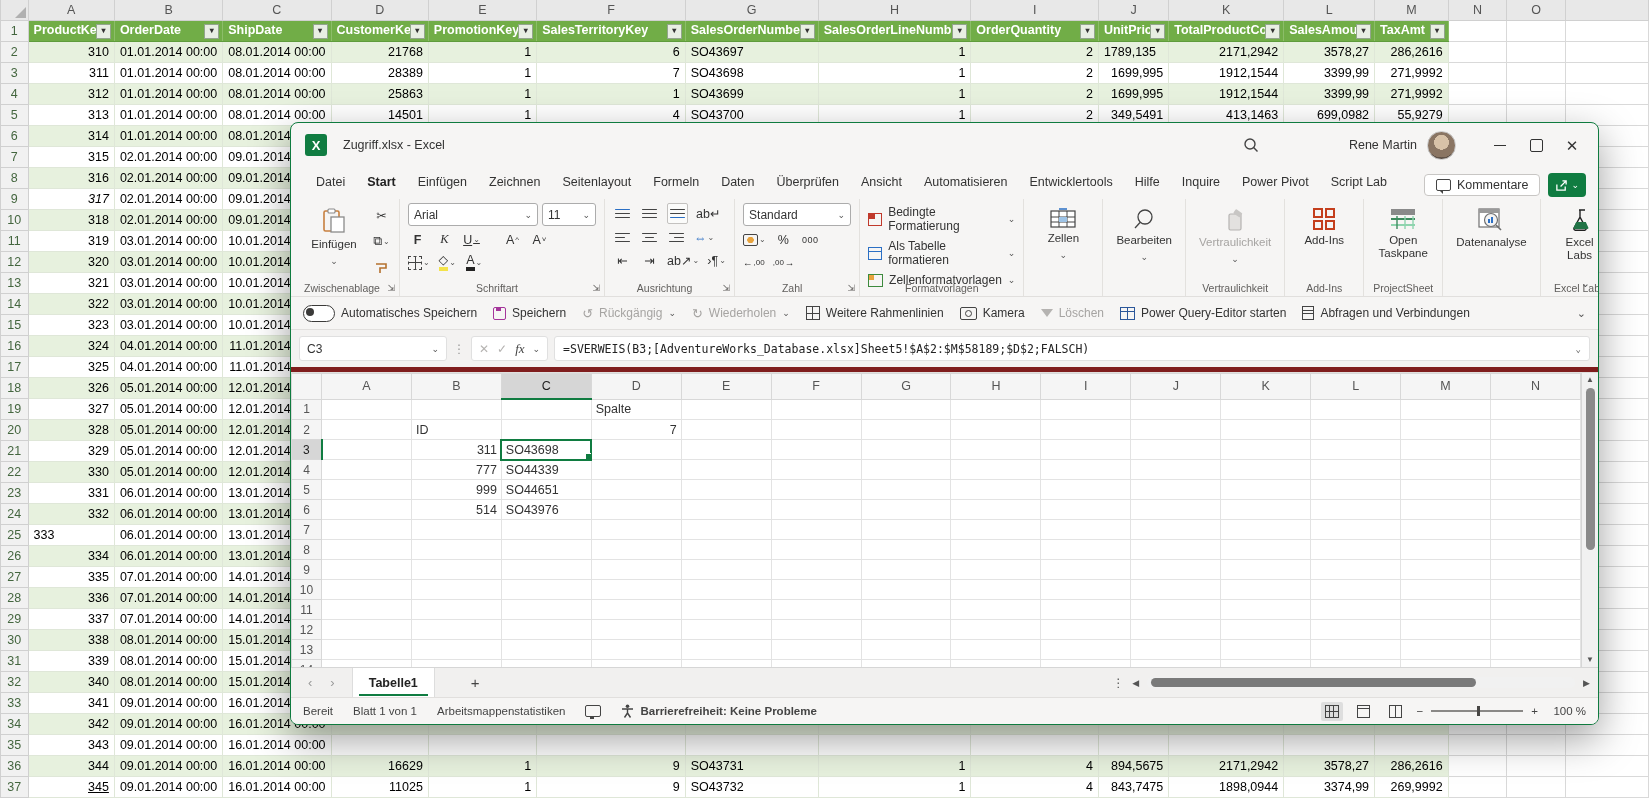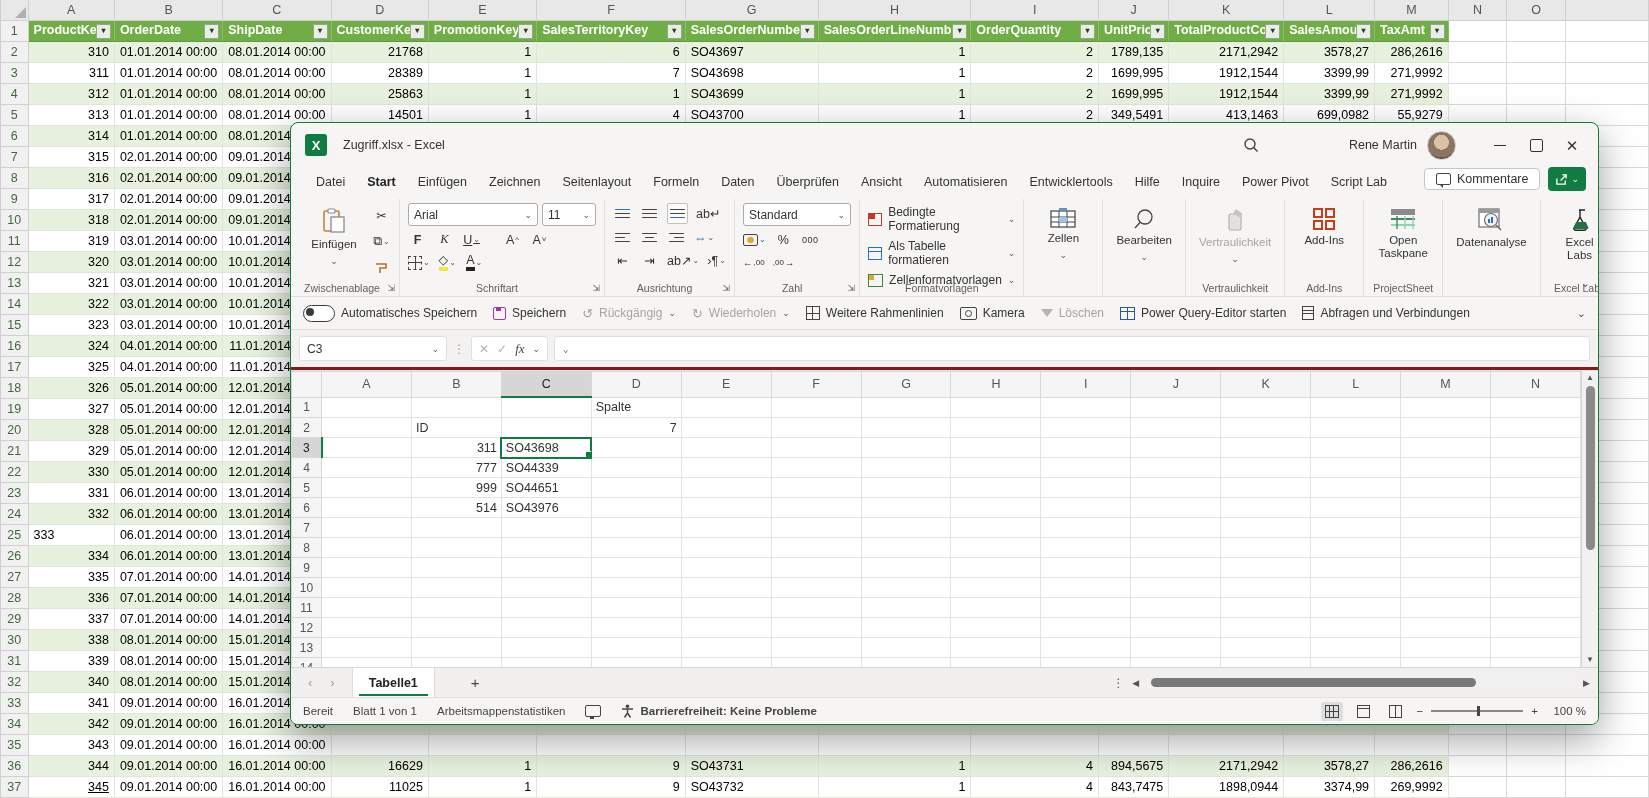--- a/index.html
+++ b/index.html
@@ -36,21 +36,21 @@
   .t-spacer{flex:1;}
   .search-wrap{margin-right:90px;}
   .user-name{font-size:12.5px;margin-right:10px;}
   .avatar{width:27px;height:27px;border-radius:50%;margin-right:26px;
        background:radial-gradient(circle at 50% 38%, #d8c2a8 0 34%, #8a7563 35% 70%, #5f5248 71%);border:1px solid #c9c9c9;}
   .winbtn{width:36px;height:30px;display:flex;align-items:center;justify-content:center;color:#333;}
   .gl-min{width:12px;height:0;border-top:1.6px solid #333;}
   .gl-max{width:11px;height:11px;border:1.4px solid #333;border-radius:2px;}
   .gl-close{font-size:15px;line-height:1;}
   
-  .menurow{height:30px;flex:0 0 30px;display:flex;align-items:flex-start;padding:0 12px 0 14px;}
+  .menurow{height:30px;flex:0 0 30px;display:flex;align-items:flex-end;padding:0 12px 0 14px;}
   #ribbon-tabs{display:flex;align-items:center;height:100%;}
   .rtab{padding:6px 11px;font-size:12.5px;color:#333;position:relative;height:100%;
        display:flex;align-items:center;}
   .rtab.active{font-weight:bold;color:#222;}
   .rtab.active::after{content:"";position:absolute;left:10px;right:10px;bottom:1px;height:3px;
        background:#107C41;border-radius:2px;}
   .menu-right{margin-left:auto;display:flex;align-items:center;gap:8px;}
   .comments-btn{display:flex;align-items:center;gap:6px;border:1px solid #c8c6c4;background:#fff;
        border-radius:4px;padding:3px 11px;font-size:12.5px;}
   .bubble{width:13px;height:10px;border:1.4px solid #444;border-radius:2px;position:relative;}
@@ -106,21 +106,21 @@
   .q-camera::after{content:"";position:absolute;left:4px;top:2px;width:5px;height:5px;border:1.3px solid #444;border-radius:50%;}
   .q-funnel{width:0;height:0;border-left:6px solid transparent;border-right:6px solid transparent;
        border-top:8px solid #b5b3b1;}
   .q-pq{width:13px;height:11px;border:1.3px solid #2b579a;
        background:linear-gradient(#2b579a,#2b579a) 0 3.2px/100% 1px no-repeat,linear-gradient(#2b579a,#2b579a) center/1px 100% no-repeat;}
   .q-conn{width:10px;height:12px;border:1.3px solid #444;
        background:linear-gradient(#444,#444) 0 3px/100% 1px no-repeat,linear-gradient(#444,#444) 0 6px/100% 1px no-repeat;}
   .qat-overflow{margin-left:auto;color:#555;font-size:11px;}
   
   .fbar{height:31px;flex:0 0 31px;background:#f3f2f1;display:flex;align-items:center;
-       padding:3px 8px;gap:6px;border-bottom:3px solid #7f1d1d;}
+       padding:3px 8px;gap:6px;border-bottom:5px solid #7f1d1d;}
   .namebox{width:132px;height:23px;background:#fff;border:1px solid #e0e0e0;border-radius:3px;
        display:flex;align-items:center;padding:0 7px;font-size:12px;justify-content:space-between;}
   .vdots{color:#999;font-size:12px;}
   .fxgrp{display:flex;align-items:center;gap:8px;background:#fff;border:1px solid #e0e0e0;
        border-radius:3px;height:23px;padding:0 7px;color:#b5b3b1;font-size:12px;}
   .fx{font-style:italic;color:#444;font-family:"Liberation Serif",serif;font-size:13px;}
   .formula-input{flex:1;height:23px;background:#fff;border:1px solid #e0e0e0;border-radius:3px;
        display:flex;align-items:center;padding:0 8px;font-family:"DejaVu Sans Mono",monospace;
        font-size:11.5px;color:#222;white-space:nowrap;overflow:hidden;justify-content:space-between;}
   
@@ -245,21 +245,21 @@
           <td class="bg-rownum">2</td>
           <td class="bg-cell" style="text-align: right;">310</td>
           <td class="bg-cell" style="text-align: right;">01.01.2014 00:00</td>
           <td class="bg-cell" style="text-align: right;">08.01.2014 00:00</td>
           <td class="bg-cell" style="text-align: right;">21768</td>
           <td class="bg-cell" style="text-align: right;">1</td>
           <td class="bg-cell" style="text-align: right;">6</td>
           <td class="bg-cell" style="text-align: left;">SO43697</td>
           <td class="bg-cell" style="text-align: right;">1</td>
           <td class="bg-cell" style="text-align: right;">2</td>
-          <td class="bg-cell" style="text-align: right;">1789,135</td>
+          <td class="bg-cell" style="">1789,135</td>
           <td class="bg-cell" style="text-align: right;">2171,2942</td>
           <td class="bg-cell" style="text-align: right;">3578,27</td>
           <td class="bg-cell" style="text-align: right;">286,2616</td>
           <td class="bg-plain"></td>
           <td class="bg-plain"></td>
           <td class="bg-plain"></td>
         </tr>
         <tr>
           <td class="bg-rownum">3</td>
           <td class="bg-cell" style="text-align: right;">311</td>
@@ -369,21 +369,21 @@
           <td class="bg-cell" style="text-align: right;"></td>
           <td class="bg-cell" style="text-align: right;"></td>
           <td class="bg-cell" style="text-align: right;"></td>
           <td class="bg-cell" style="text-align: right;"></td>
           <td class="bg-plain"></td>
           <td class="bg-plain"></td>
           <td class="bg-plain"></td>
         </tr>
         <tr>
           <td class="bg-rownum">9</td>
-          <td class="bg-cell" style="text-align: right;">317</td>
+          <td class="bg-cell" style="text-align: right; font-style: italic;">317</td>
           <td class="bg-cell" style="text-align: right;">02.01.2014 00:00</td>
           <td class="bg-cell" style="text-align: right;">09.01.2014 00:00</td>
           <td class="bg-cell" style="text-align: right;"></td>
           <td class="bg-cell" style="text-align: right;"></td>
           <td class="bg-cell" style="text-align: right;"></td>
           <td class="bg-cell" style="text-align: left;"></td>
           <td class="bg-cell" style="text-align: right;"></td>
           <td class="bg-cell" style="text-align: right;"></td>
           <td class="bg-cell" style="text-align: right;"></td>
           <td class="bg-cell" style="text-align: right;"></td>
@@ -1320,20 +1320,21 @@
         <span class="chev">⌄</span>
     </div>
     <span class="vdots">⋮</span>
     <div class="fxgrp">
       <span>✕</span>
       <span>✓</span>
       <span class="fx">fx</span>
       <span class="chev">⌄</span>
     </div>
     <div class="formula-input">
+      <span>=SVERWEIS(B3;[AdventureWorks_Database.xlsx]Sheet5!$A$2:$M$58189;$D$2;FALSCH)</span>
       <span class="chev">⌄</span>
     </div>
   </div>
 
   <div class="sheet-wrap">
     <table id="grid-table">
         <colgroup>
           <col style="width: 30px;">
           <col>
           <col>

